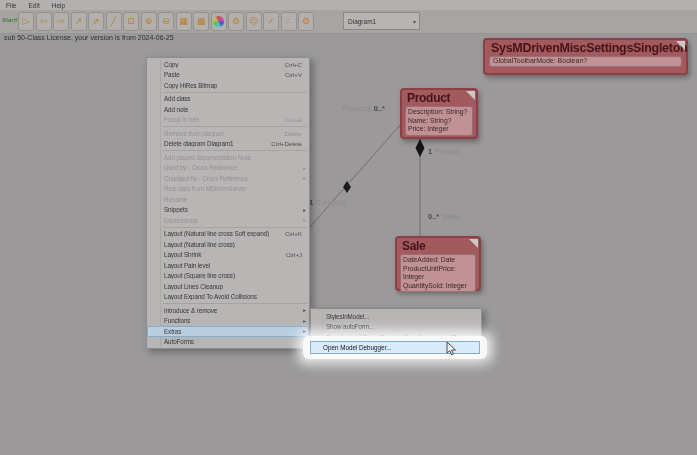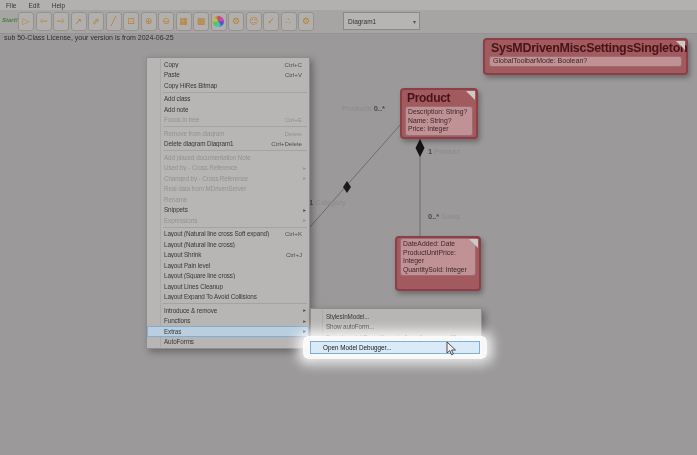--- a/index.html
+++ b/index.html
@@ -86,20 +86,21 @@
   <div class="ttl">Product</div>
   <div class="attrs">
     <div>Description: String?</div>
     <div>Name: String?</div>
     <div>Price: Integer</div>
   </div>
 </div>
 
 <div class="uml" style="left:395px;top:236px;width:86px;height:55px;">
   <div class="dogear"></div>
+  <div class="ttl">Sale</div>
   <div class="attrs">
     <div>DateAdded: Date</div>
     <div>ProductUnitPrice: Integer</div>
     <div>QuantitySold: Integer</div>
   </div>
 </div>
 
 <div class="uml" style="left:483px;top:38px;width:205px;height:37px;">
   <div class="dogear"></div>
   <div class="ttl" style="font-size:12.5px;padding-left:6px;">SysMDrivenMiscSettingsSingleton</div>

